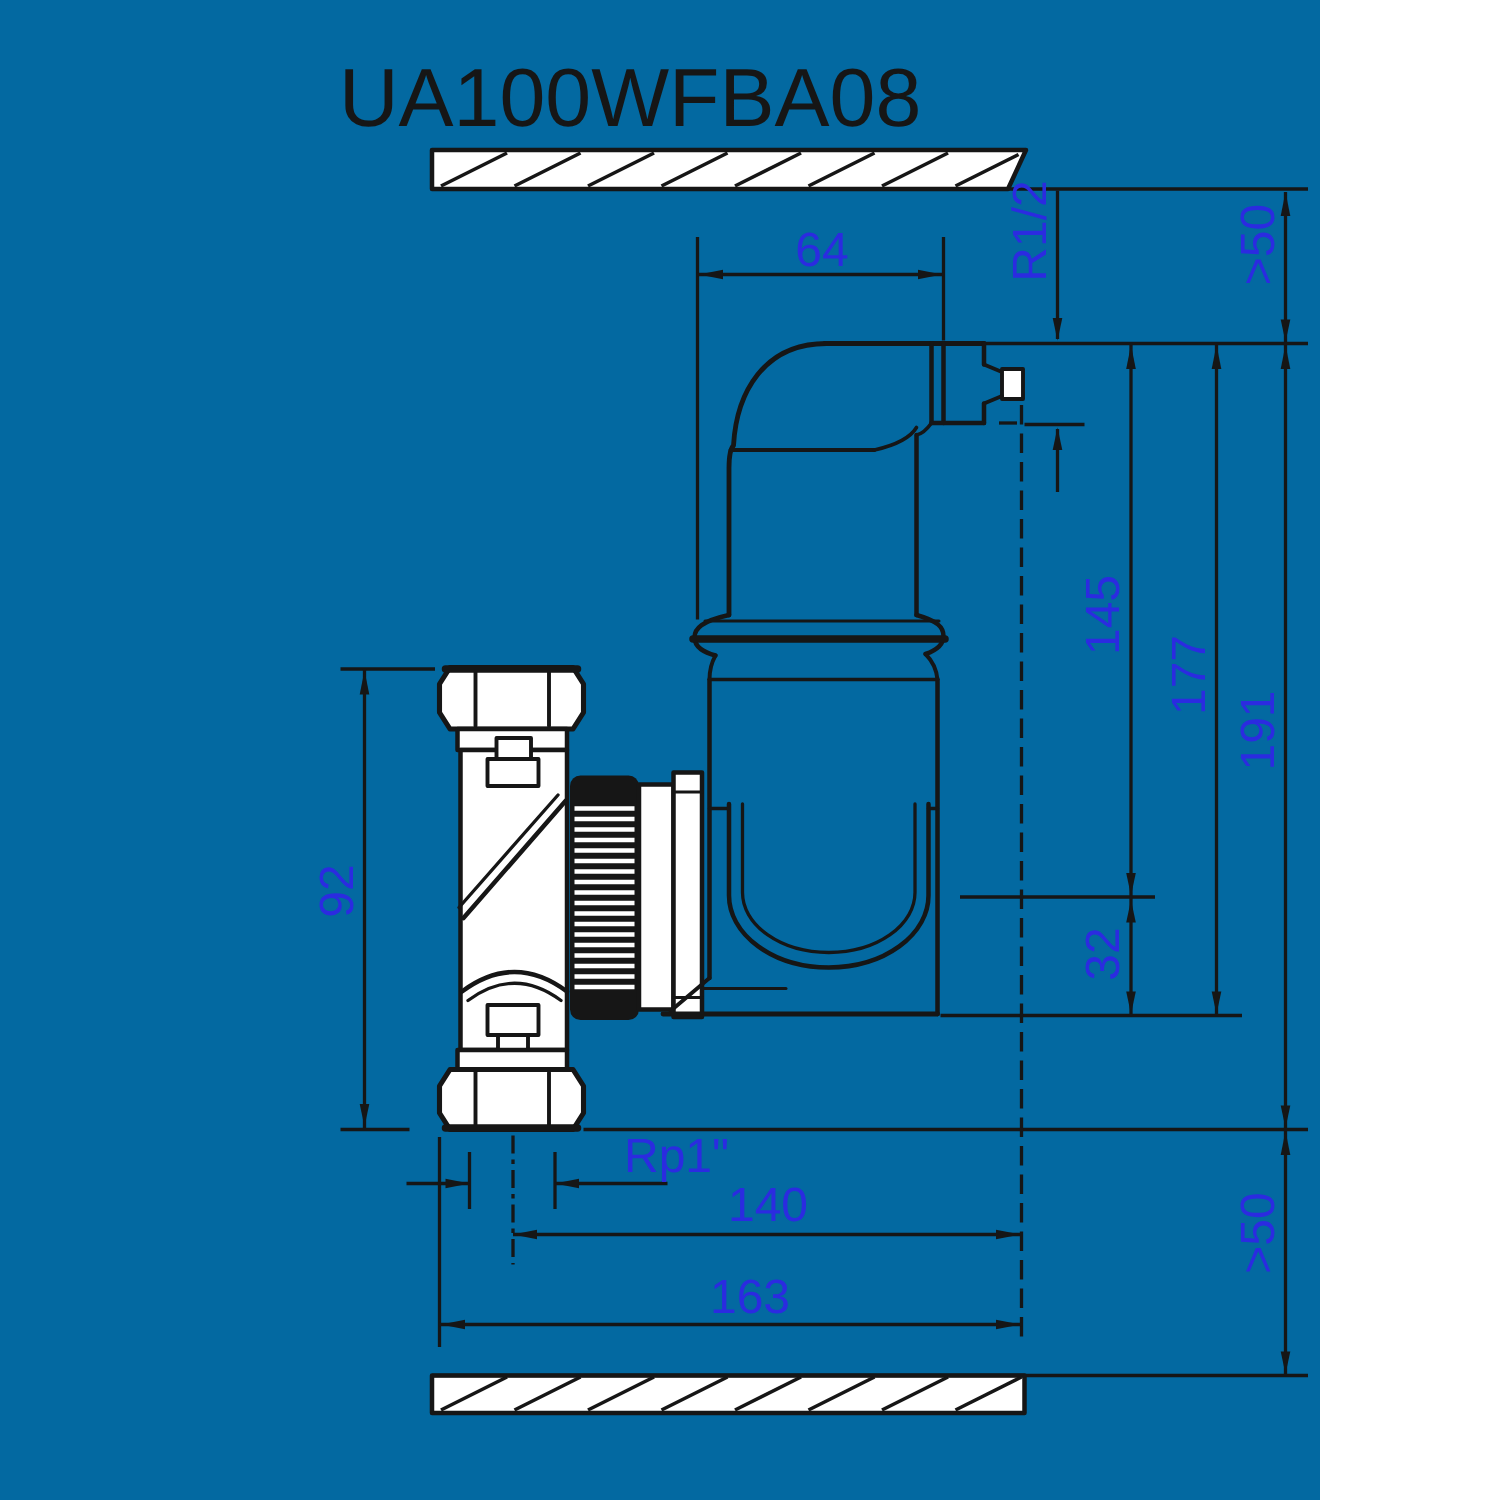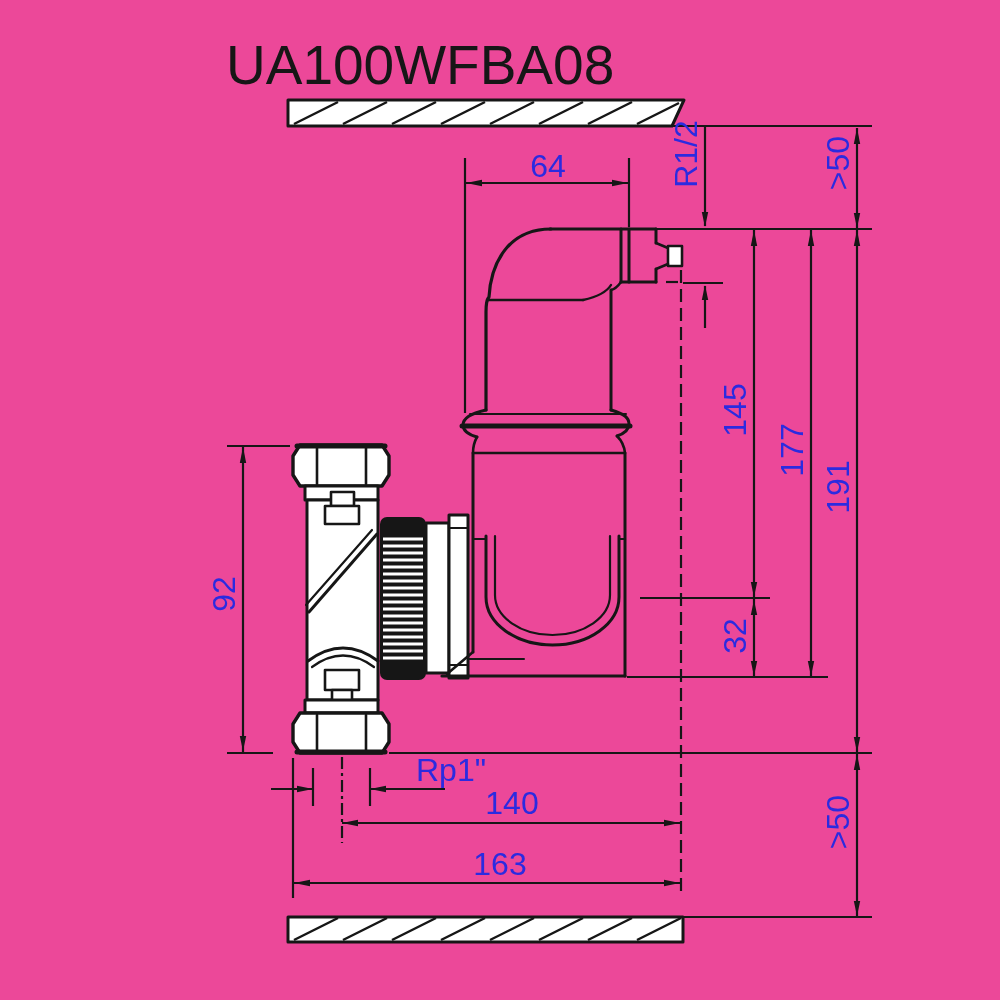--- a/index.html
+++ b/index.html
@@ -1,16 +1,16 @@
 <!DOCTYPE html>
 <html><head>
 <meta charset="utf-8">
 <style>
   html,body { margin:0; padding:0; background:#ffffff; }
-  .stage { position:relative; width:1000px; height:1000px; background:#ec4899;
+  .stage { position:relative; width:880px; height:1000px; background:#0369a1;
            font-family:"Liberation Sans", sans-serif; }
   svg { position:absolute; left:0; top:0; }
   .ol   { fill:none; stroke:#161616; stroke-width:3; stroke-linejoin:round; stroke-linecap:round; }
   .olf  { fill:#ffffff; stroke:#161616; stroke-width:3; stroke-linejoin:round; }
   .w26  { stroke-width:2.6; }
   .w24  { stroke-width:2.4; }
   .w22  { stroke-width:2.2; }
   .w2   { stroke-width:2; }
   .w18  { stroke-width:1.8; }
   .w34  { stroke-width:3.4; }

